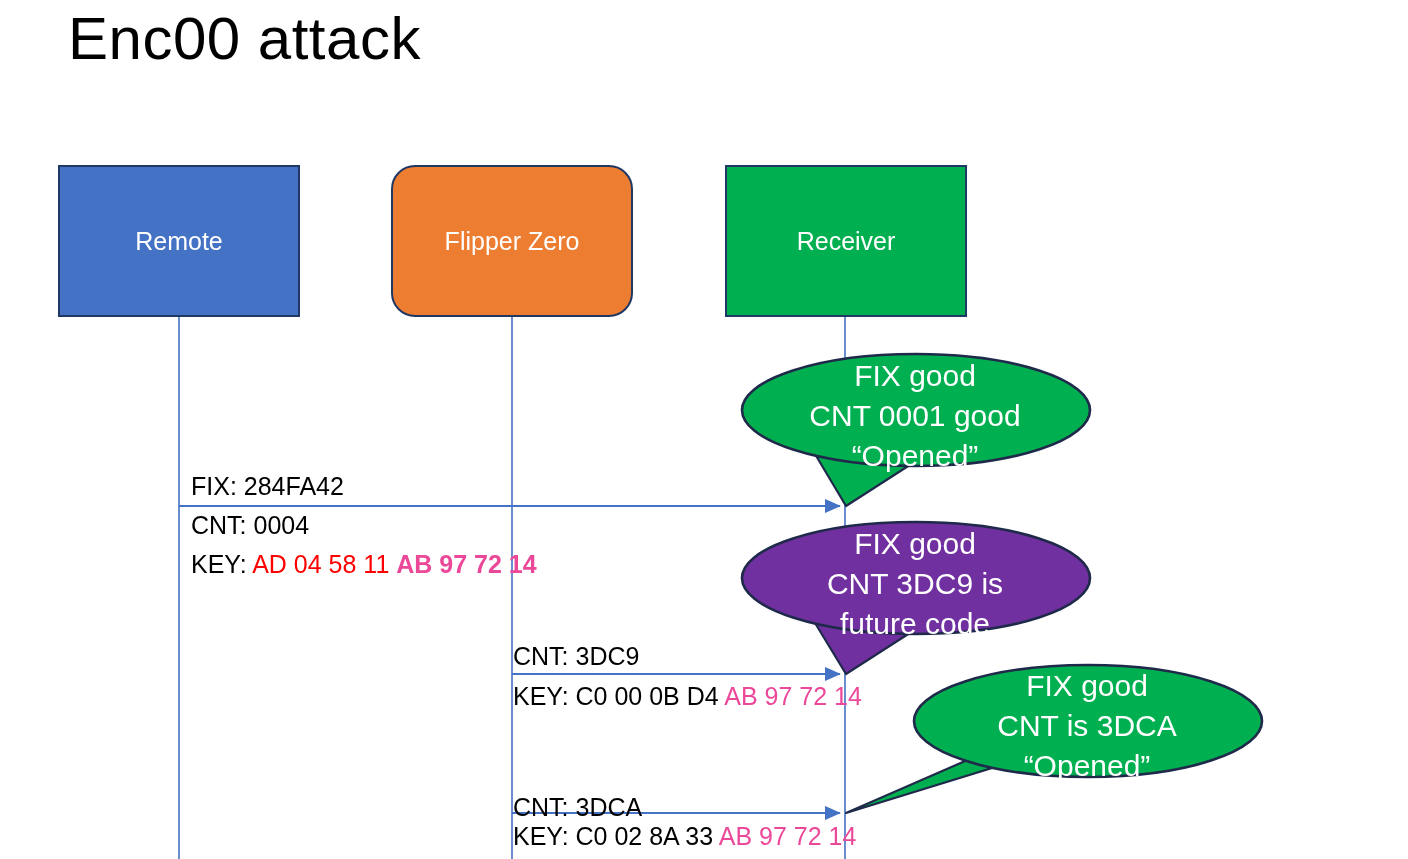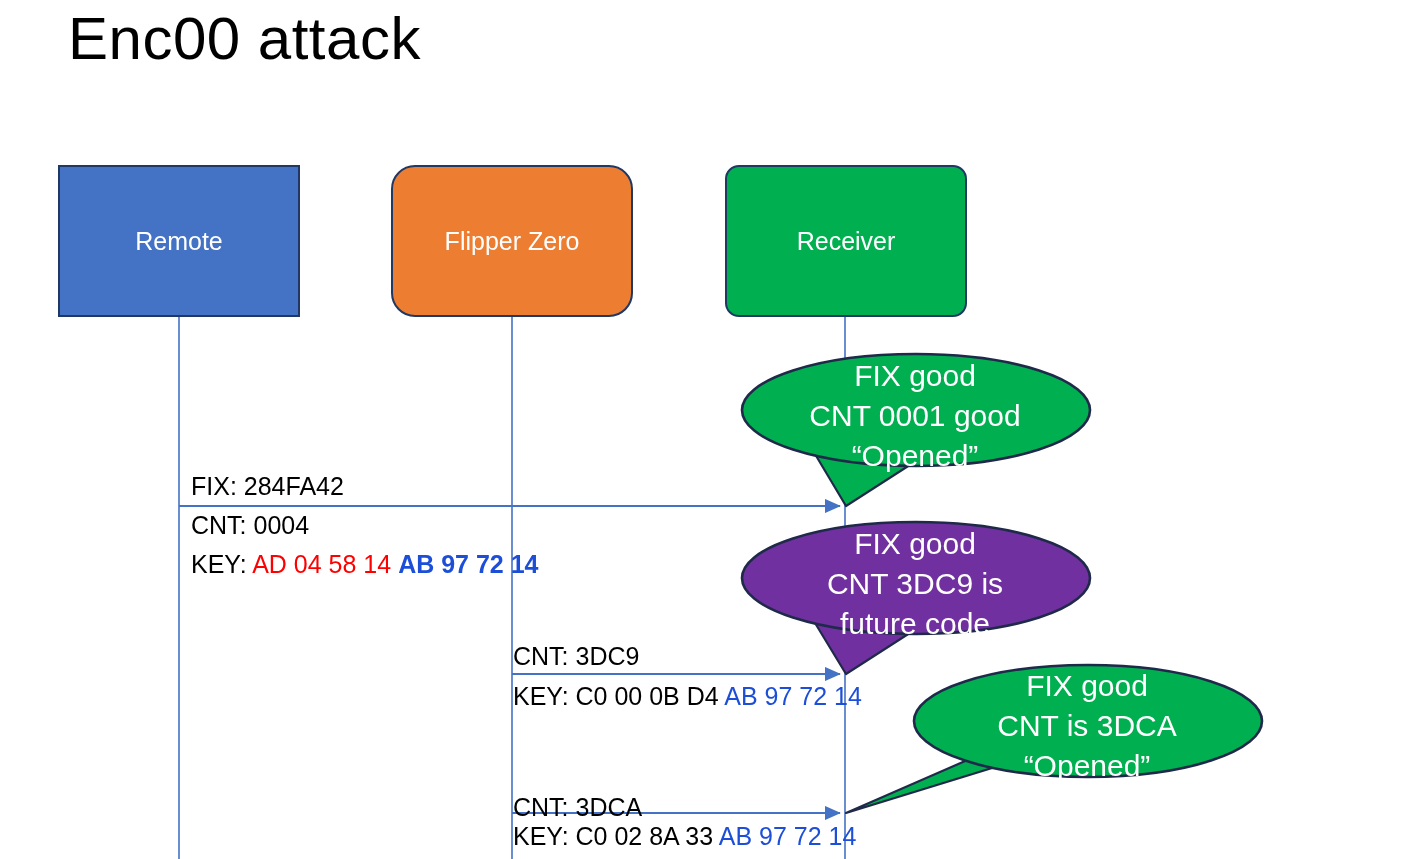--- a/index.html
+++ b/index.html
@@ -51,32 +51,32 @@
     color: #ffffff;
     font-size: 25px;
     font-weight: 400;
     line-height: 1.2;
     text-align: center;
   }
   .actor-label { pointer-events: none; }
 
   #actor-remote  { left: 58px;  top: 165px; width: 242px; height: 152px; background: #4472C4; }
   #actor-flipper { left: 391px; top: 165px; width: 242px; height: 152px; background: #ED7D31; border-radius: 24px; }
-  #actor-receiver{ left: 725px; top: 165px; width: 242px; height: 152px; background: #00B050; border-radius: 14px; }
+  #actor-receiver{ left: 725px; top: 165px; width: 242px; height: 152px; background: #00B050; }
 
   
   .msg-text {
     position: absolute;
     font-size: 25px;
     color: #000000;
     white-space: nowrap;
     line-height: 1.22;
   }
   .hx-red   { color: #FF0000; }
-  .hx-green { color: #1d4ed8; }
+  .hx-green { color: #ec4899; }
   .hx-bold  { font-weight: bold; }
 
   #msg1-fix { left: 191px; top: 471px; }
   #msg1-cnt { left: 191px; top: 510px; }
   #msg1-key { left: 191px; top: 549px; }
 
   #msg2-cnt { left: 513px; top: 641px; }
   #msg2-key { left: 513px; top: 681px; }
 
   #msg3-cnt { left: 513px; top: 781px; margin-top: 11px; }
@@ -144,21 +144,21 @@
 
   <div class="actor-box" id="actor-receiver">
     <span class="actor-label">Receiver</span>
   </div>
 
   <div class="msg-text" id="msg1-fix">FIX: 284FA42</div>
 
   <div class="msg-text" id="msg1-cnt">CNT: 0004</div>
 
   <div class="msg-text" id="msg1-key">
-    <span>KEY: </span><span class="hx-red">AD 04 58 14</span><span>&nbsp;</span><span class="hx-green hx-bold">AB 97 72 14</span>
+    <span>KEY: </span><span class="hx-red">AD 04 58 11</span><span>&nbsp;</span><span class="hx-green hx-bold">AB 97 72 14</span>
   </div>
 
   <div class="msg-text" id="msg2-cnt">CNT: 3DC9</div>
 
   <div class="msg-text" id="msg2-key">
     <span>KEY: C0 00 0B D4 </span><span class="hx-green">AB 97 72 14</span>
   </div>
 
   <div class="msg-text" id="msg3-cnt">CNT: 3DCA</div>
 

